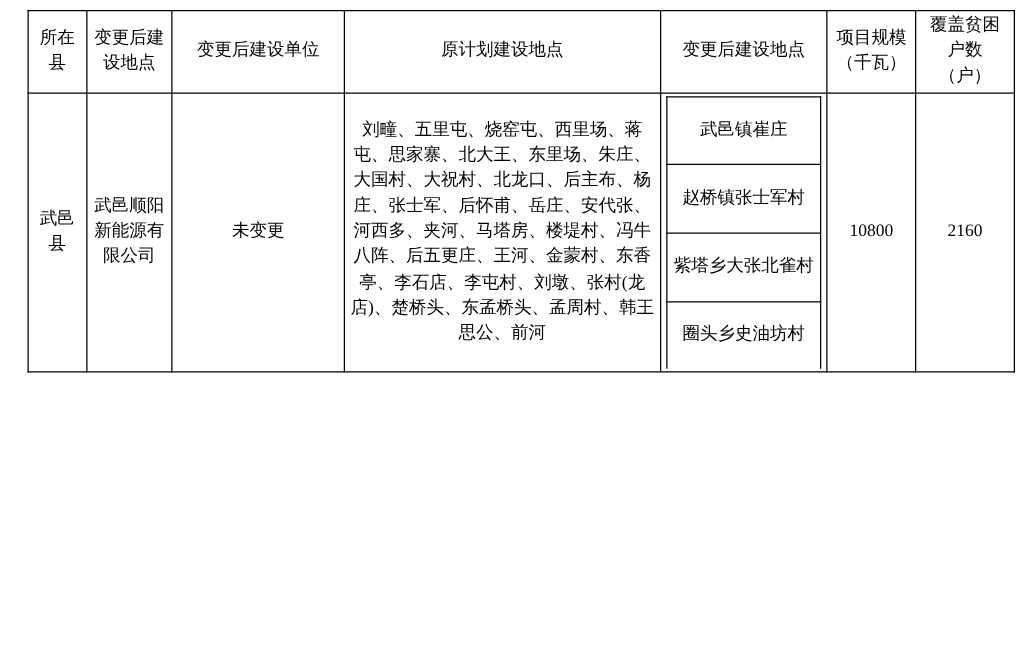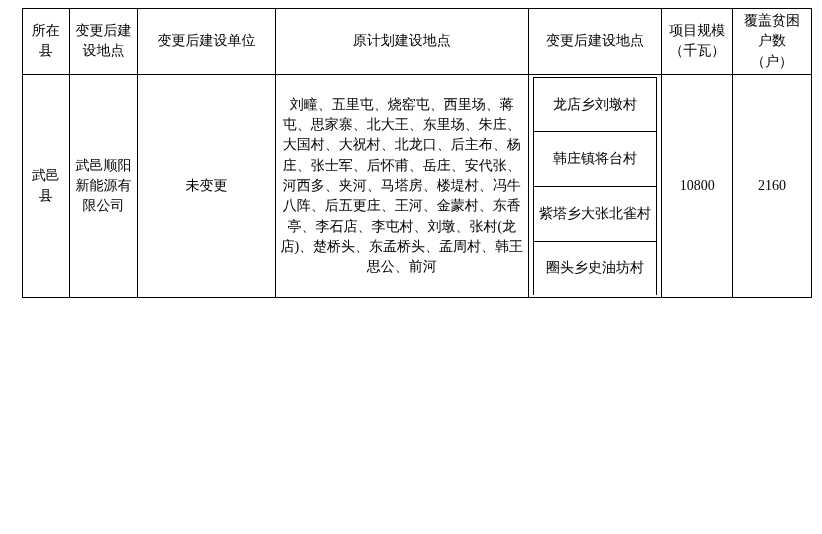--- a/index.html
+++ b/index.html
@@ -110,24 +110,24 @@
     <tbody>
       <tr>
         <td class="cell-county">武邑县</td>
         <td class="cell-old-unit">武邑顺阳新能源有限公司</td>
         <td class="cell-new-unit">未变更</td>
         <td class="cell-places">刘疃、五里屯、烧窑屯、西里场、蒋屯、思家寨、北大王、东里场、朱庄、大国村、大祝村、北龙口、后主布、杨庄、张士军、后怀甫、岳庄、安代张、河西多、夹河、马塔房、楼堤村、冯牛八阵、后五更庄、王河、金蒙村、东香亭、李石店、李屯村、刘墩、张村(龙店)、楚桥头、东孟桥头、孟周村、韩王思公、前河</td>
         <td class="newplace-wrap">
           <table class="newplace-table">
             <tbody>
               <tr>
-                  <td>龙店乡刘墩村</td>
+                  <td>武邑镇崔庄</td>
                 </tr>
               <tr>
-                  <td>韩庄镇将台村</td>
+                  <td>赵桥镇张士军村</td>
                 </tr>
               <tr>
                   <td>紫塔乡大张北雀村</td>
                 </tr>
               <tr>
                   <td>圈头乡史油坊村</td>
                 </tr>
             </tbody>
           </table>
         </td>

